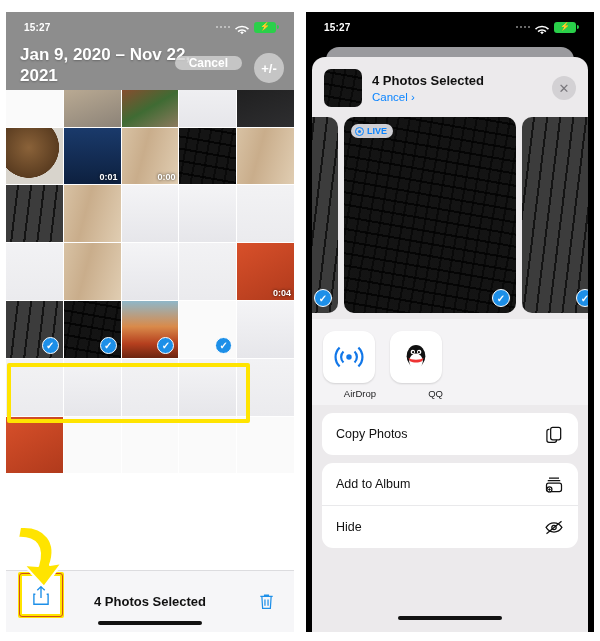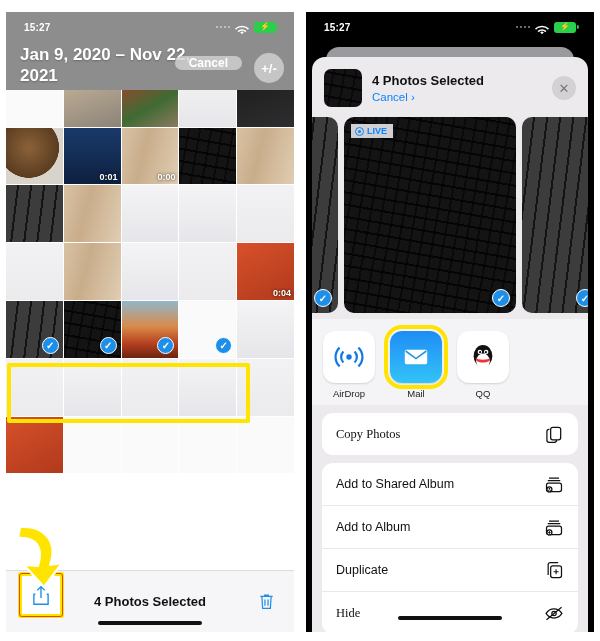--- a/index.html
+++ b/index.html
@@ -190,51 +190,51 @@
   .preview-row {
     display: flex; gap: 6px; padding: 0 8px 10px 8px; align-items: flex-start;
     height: 202px; overflow: hidden;
   }
   .prev { border-radius: 10px; overflow: hidden; position: relative; height: 196px; flex: 0 0 auto; }
   .prev .check { right: 6px; bottom: 6px; width: 18px; height: 18px; }
   .live-badge {
     position: absolute; left: 7px; top: 7px;
     background: rgba(235,235,240,.88); color: #0a84ff;
     font-size: 9px; font-weight: bold; padding: 2px 6px 2px 4px;
-    border-radius: 0; display: flex; align-items: center; gap: 3px; z-index: 6;
+    border-radius: 7px; display: flex; align-items: center; gap: 3px; z-index: 6;
   }
   .live-ring {
     width: 9px; height: 9px; border-radius: 50%;
     border: 1.8px solid #0a84ff; position: relative;
   }
   .live-ring::after {
     content: ""; position: absolute; inset: 2px; border-radius: 50%; background: #0a84ff;
   }
 
   .apps-card {
     background: #f4f3f5; padding: 12px 10px 6px 10px;
     display: flex; gap: 13px; align-items: flex-start; overflow: hidden;
   }
-  .app { width: 54px; flex: 0 0 auto; text-align: center; position: relative; }
+  .app { width: 54px; flex: 0 0 auto; text-align: right; position: relative; }
   .app-icon {
     width: 52px; height: 52px; border-radius: 12px; margin: 0 auto;
     display: flex; align-items: center; justify-content: center;
     box-shadow: 0 1px 2px rgba(0,0,0,.14); background: #fff; position: relative; overflow: hidden;
   }
   .app-label { font-size: 9.5px; color: #1c1c1e; margin-top: 5px; }
   .app.hl .app-icon { outline: 4px solid #ffe400; outline-offset: 2px; border-radius: 12px; }
 
   .actions { margin: 8px 10px 0 10px; }
   .act-group { background: #fff; border-radius: 11px; overflow: hidden; margin-bottom: 8px; }
   .act-row {
     display: flex; align-items: center; justify-content: space-between;
     padding: 11px 14px; font-size: 12.5px; color: #111;
     border-bottom: 1px solid #e9e9eb;
   }
-  .act-row:last-child { border-bottom: none; font-family: Liberation Serif, serif; }
+  .act-row:last-child { border-bottom: none; }
   .act-ico { width: 20px; height: 20px; color: #111; flex: 0 0 auto; }
 
   .r-home-ind {
     position: absolute; left: 50%; transform: translateX(-50%); bottom: 12px;
     width: 104px; height: 4px; border-radius: 3px; background: #111; z-index: 60;
   }
 
   
   .arrow { position: absolute; z-index: 70; pointer-events: none; }
   .arrow-left { left: 2px; bottom: 50px; width: 64px; height: 70px; }
@@ -494,29 +494,20 @@
           <div class="app">
             <div class="app-icon">
               <svg viewBox="0 0 40 40" width="34" height="34" fill="none" stroke="#1277e8" stroke-width="2.6">
                 <circle cx="20" cy="20" r="3.2" fill="#1277e8" stroke="none"></circle>
                 <path d="M13.5 26.5a9 9 0 0 1 0-13M26.5 13.5a9 9 0 0 1 0 13"></path>
                 <path d="M9 31a15 15 0 0 1 0-22M31 9a15 15 0 0 1 0 22"></path>
               </svg>
             </div>
             <div class="app-label">AirDrop</div>
           </div>
-          <div class="app hl">
-            <div class="app-icon" style="background:linear-gradient(180deg,#1f8cf5,#33c3f7)">
-              <svg viewBox="0 0 40 40" width="32" height="32">
-                  <rect x="6" y="11" width="28" height="18" rx="2" fill="#fff"></rect>
-                  <path d="M7 12.5 20 22l13-9.5" fill="none" stroke="#2596e8" stroke-width="2"></path>
-                </svg>
-            </div>
-            <div class="app-label">Mail</div>
-          </div>
           <div class="app">
             <div class="app-icon">
               <svg viewBox="0 0 40 40" width="34" height="34">
                 <ellipse cx="20" cy="19" rx="11" ry="13" fill="#111"></ellipse>
                 <ellipse cx="20" cy="25" rx="8" ry="9" fill="#fff"></ellipse>
                 <circle cx="16.3" cy="14" r="2.6" fill="#fff"></circle>
                   <circle cx="23.7" cy="14" r="2.6" fill="#fff"></circle>
                 <circle cx="16.6" cy="14.3" r="1.3" fill="#111"></circle>
                   <circle cx="23.4" cy="14.3" r="1.3" fill="#111"></circle>
                 <path d="M11 21c3 3 15 3 18 0l-2 4c-4 2-10 2-14 0z" fill="#e33"></path>
@@ -534,49 +525,27 @@
               <span class="act-ico">
                 <svg viewBox="0 0 24 24" width="20" height="20" fill="none" stroke="#111" stroke-width="1.5">
                   <rect x="8" y="4" width="12" height="15" rx="2.5"></rect>
                     <path d="M15 19v.5a2.5 2.5 0 0 1-2.5 2.5H6A2.5 2.5 0 0 1 3.5 19.5V9A2.5 2.5 0 0 1 6 6.5h.5"></path>
                 </svg>
               </span>
             </div>
           </div>
           <div class="act-group">
             <div class="act-row">
-              <span>Add to Shared Album</span>
-              <span class="act-ico">
-                <svg viewBox="0 0 24 24" width="20" height="20" fill="none" stroke="#111" stroke-width="1.5">
-                  <path d="M6 5h12M4.5 8h15"></path>
-                    <rect x="3" y="11" width="18" height="10" rx="2.5"></rect>
-                  <circle cx="6.5" cy="18.5" r="3" fill="#fff"></circle>
-                    <circle cx="6.5" cy="17.4" r="1" fill="#111" stroke="none"></circle>
-                  <path d="M4.6 20.4a2 2 0 0 1 3.8 0" stroke-width="1.1"></path>
-                </svg>
-              </span>
-            </div>
-            <div class="act-row">
               <span>Add to Album</span>
               <span class="act-ico">
                 <svg viewBox="0 0 24 24" width="20" height="20" fill="none" stroke="#111" stroke-width="1.5">
                   <path d="M6 5h12M4.5 8h15"></path>
                     <rect x="3" y="11" width="18" height="10" rx="2.5"></rect>
                   <circle cx="6.5" cy="18.5" r="3" fill="#fff"></circle>
                     <path d="M6.5 17v3M5 18.5h3" stroke-width="1.3"></path>
-                </svg>
-              </span>
-            </div>
-            <div class="act-row">
-              <span>Duplicate</span>
-              <span class="act-ico">
-                <svg viewBox="0 0 24 24" width="20" height="20" fill="none" stroke="#111" stroke-width="1.5">
-                  <rect x="8" y="7" width="13" height="14" rx="2.5"></rect>
-                    <path d="M5 18V5.5A2.5 2.5 0 0 1 7.5 3H17"></path>
-                  <path d="M14.5 11v6M11.5 14h6" stroke-width="1.3"></path>
                 </svg>
               </span>
             </div>
             <div class="act-row">
               <span>Hide</span>
               <span class="act-ico">
                 <svg viewBox="0 0 24 24" width="20" height="20" fill="none" stroke="#111" stroke-width="1.5">
                   <path d="M2.5 12.5S6 7 12 7s9.5 5.5 9.5 5.5-3.5 5.5-9.5 5.5-9.5-5.5-9.5-5.5z"></path>
                   <circle cx="12" cy="12.5" r="2.6"></circle>
                     <path d="M3 20 21 5"></path>

